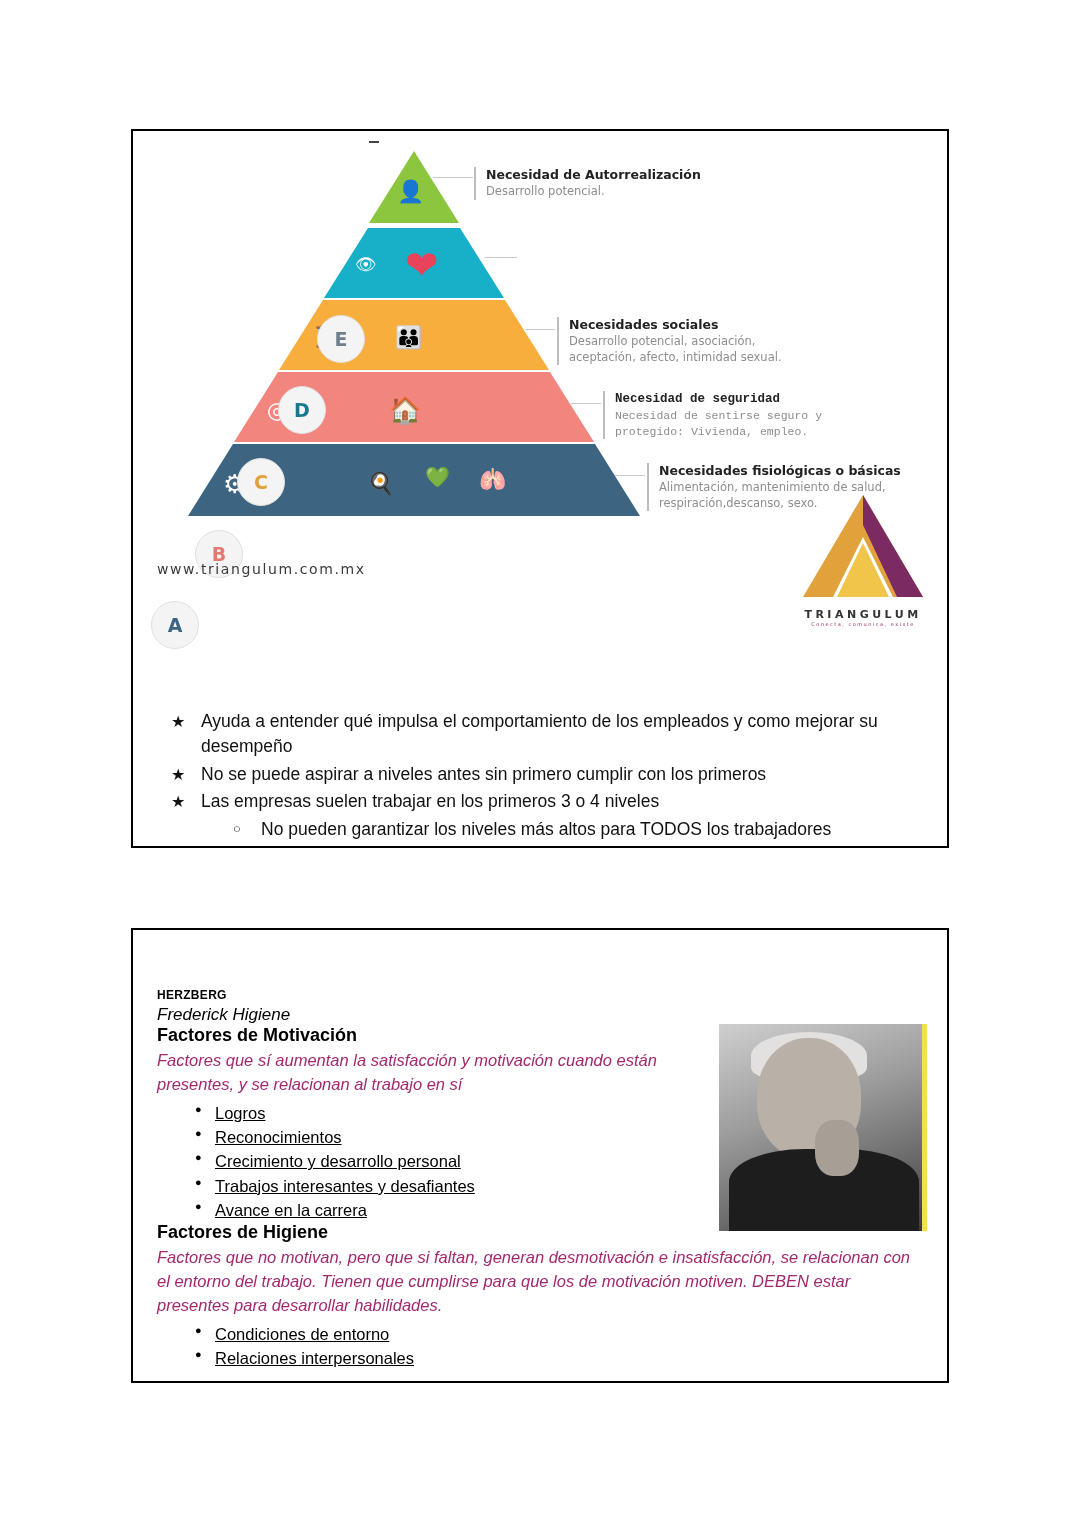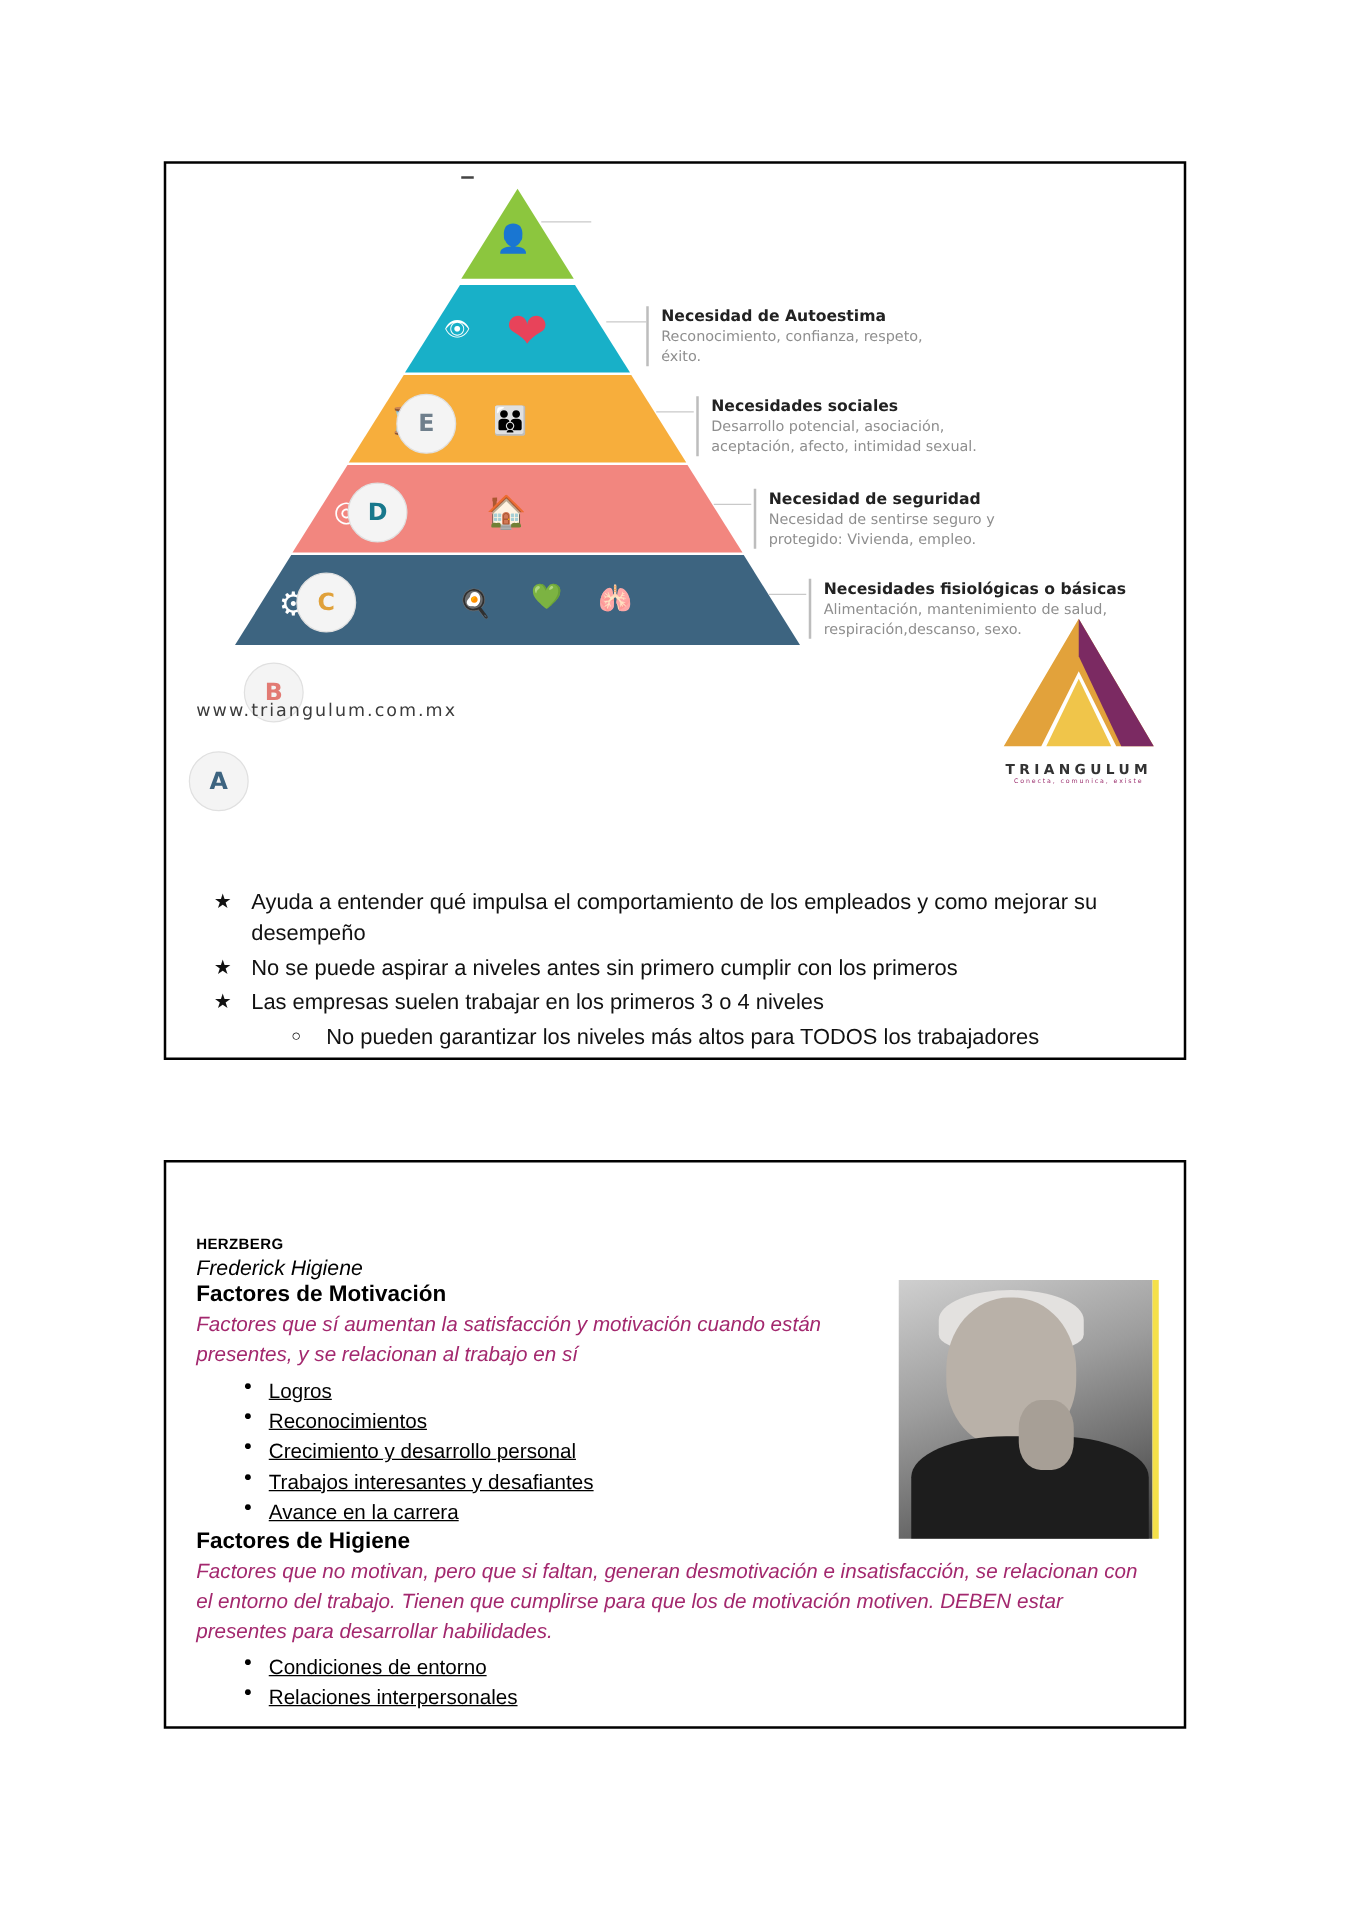--- a/index.html
+++ b/index.html
@@ -374,29 +374,29 @@
       <div class="lvl-circle c-a">
           <span>A</span>
         </div>
 
       <div class="leader" style="left:300px;top:46px;width:40px;"></div>
       <div class="leader" style="left:352px;top:126px;width:32px;"></div>
       <div class="leader" style="left:392px;top:198px;width:30px;"></div>
       <div class="leader" style="left:438px;top:272px;width:30px;"></div>
       <div class="leader" style="left:482px;top:344px;width:30px;"></div>
 
-      <div class="lbl" style="left:384px;top:114px;width:210px;">
-        <div class="t">Necesidad de Autoestima</div>
-        <div class="s">Reconocimiento, confianza, respeto, éxito.</div>
+      <div class="lbl" style="left:341px;top:36px;width:240px;">
+        <div class="t">Necesidad de Autorrealización</div>
+        <div class="s">Desarrollo potencial.</div>
       </div>
       <div class="lbl" style="left:424px;top:186px;width:250px;">
         <div class="t">Necesidades sociales</div>
         <div class="s">Desarrollo potencial, asociación, aceptación, afecto, intimidad sexual.</div>
       </div>
-      <div class="lbl" style="left:470px;top:260px;width:235px;">
+      <div class="lbl" style="left:470px;top:260px;width:235px;font-family:Liberation Mono, monospace;">
         <div class="t">Necesidad de seguridad</div>
         <div class="s">Necesidad de sentirse seguro y protegido: Vivienda, empleo.</div>
       </div>
       <div class="lbl" style="left:514px;top:332px;width:260px;">
         <div class="t">Necesidades fisiológicas o básicas</div>
         <div class="s">Alimentación, mantenimiento de salud, respiración,descanso, sexo.</div>
       </div>
 
       <div class="logo-box">
         <svg width="132" height="112" viewBox="0 0 132 112">

